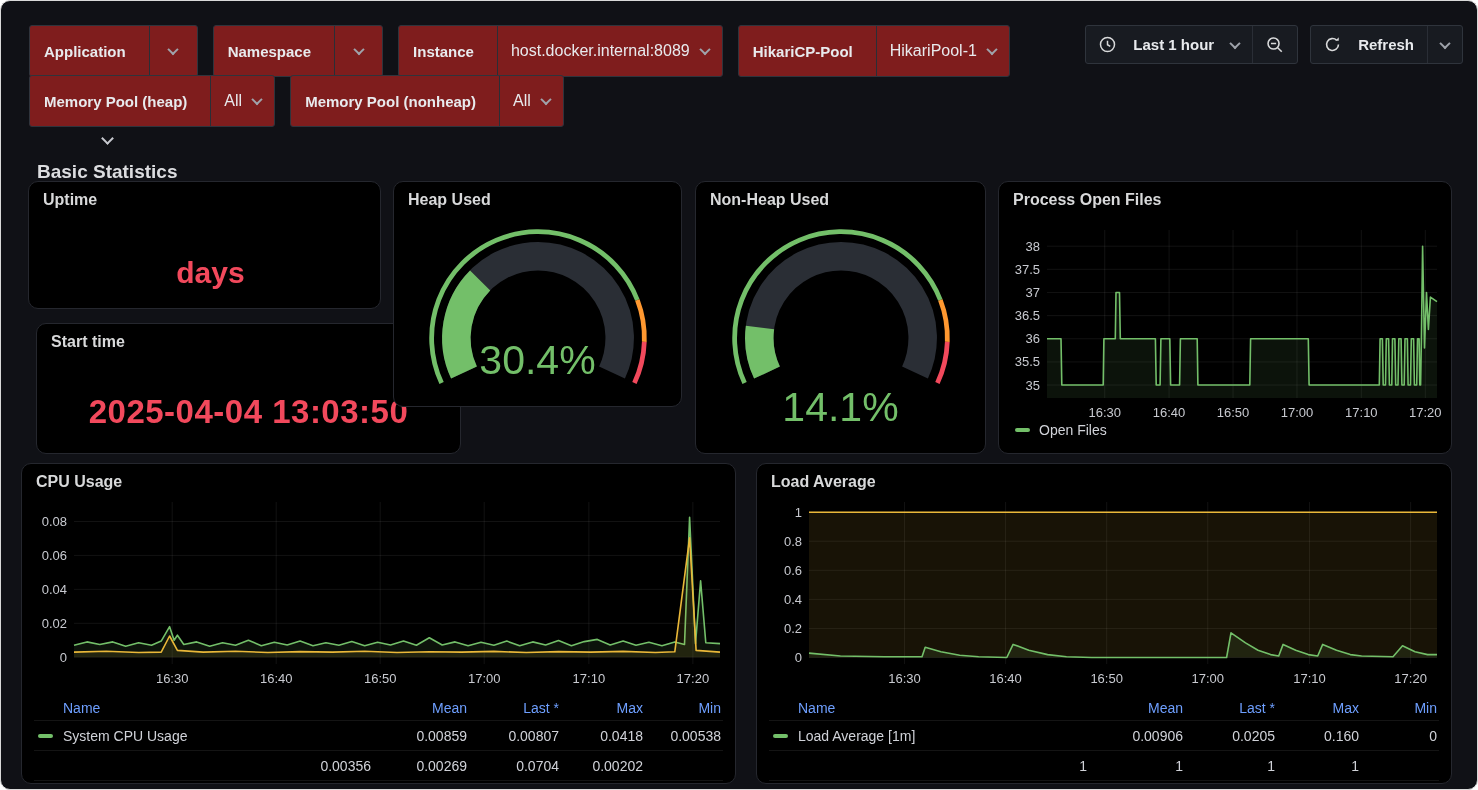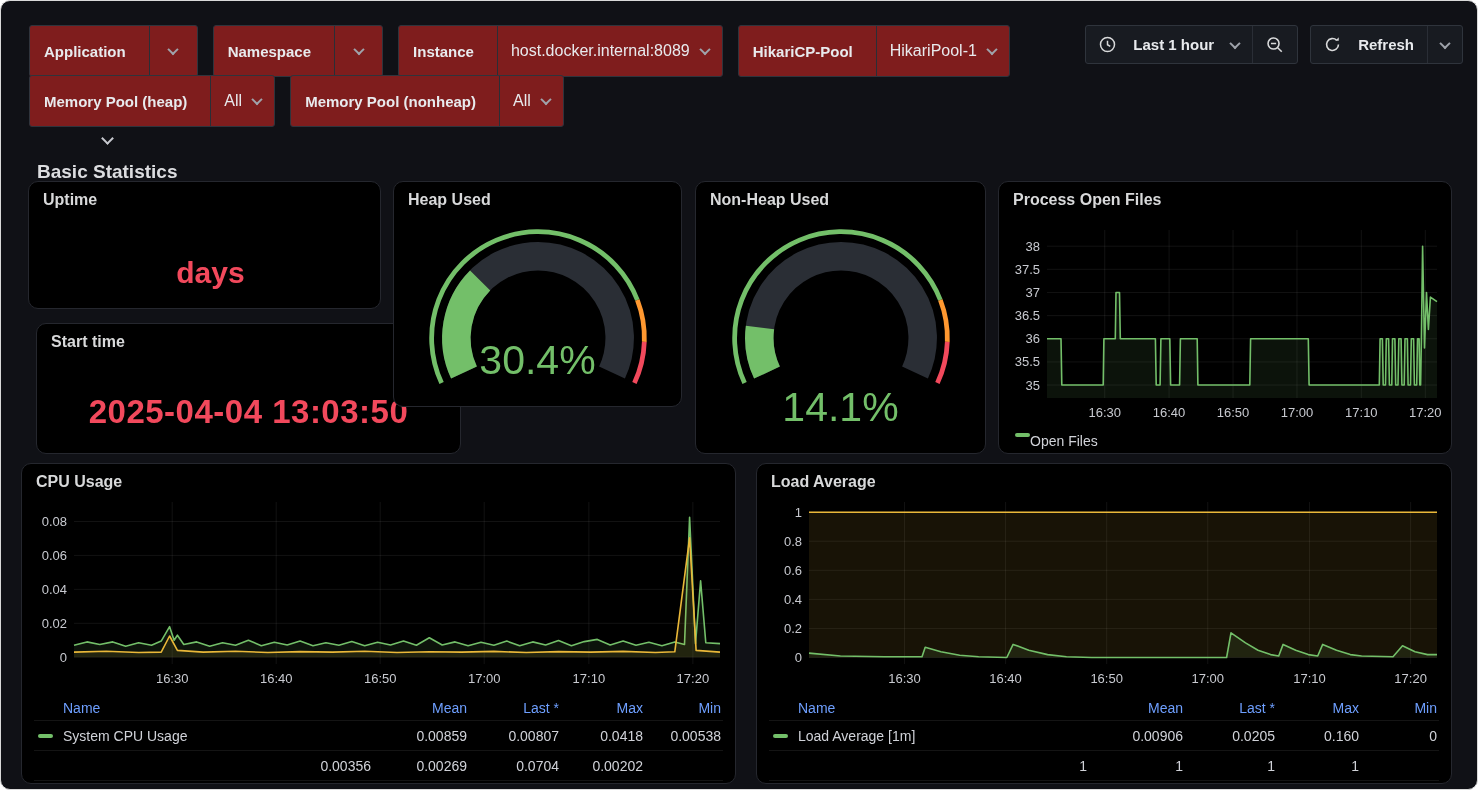--- a/index.html
+++ b/index.html
@@ -51,21 +51,21 @@
   .gauge-wrap{position:absolute;left:50%;top:44px;transform:translateX(-50%);}
   .gauge-value{position:absolute;left:0;right:0;bottom:22px;text-align:center;font-size:41px;
     font-weight:500;color:#73BF69;}
   
   .chart{position:absolute;}
   .grid{stroke:rgba(255,255,255,0.07);stroke-width:1;}
   .tick{fill:#c8cad0;font-size:13px;font-family:"Liberation Sans",sans-serif;}
   .yt{text-anchor:end;}
   .xt{text-anchor:middle;}
   
-  .mini-legend{position:absolute;left:16px;bottom:4px;display:flex;
+  .mini-legend{position:absolute;left:16px;bottom:15px;display:flex;align-items:center;gap:9px;
     font-size:14px;color:#d0d2d8;}
   .sw{width:15px;height:4px;border-radius:2px;display:inline-block;flex:none;}
   .sw-green{background:#73BF69;}
   .sw-yellow{background:#EAB839;}
   .legend-table{position:absolute;left:12px;right:12px;top:232px;font-size:14px;}
   .lt-row{display:grid;grid-template-columns:1fr 96px 92px 84px 78px;align-items:center;
     height:30px;border-bottom:1px solid rgba(255,255,255,0.08);}
   .lt-row.head{height:25px;color:#6E9FFF;font-weight:400;}
   .lt-name{display:flex;align-items:center;gap:10px;padding-left:4px;color:#d0d2d8;}
   .head .lt-name{padding-left:29px;color:#6E9FFF;}

